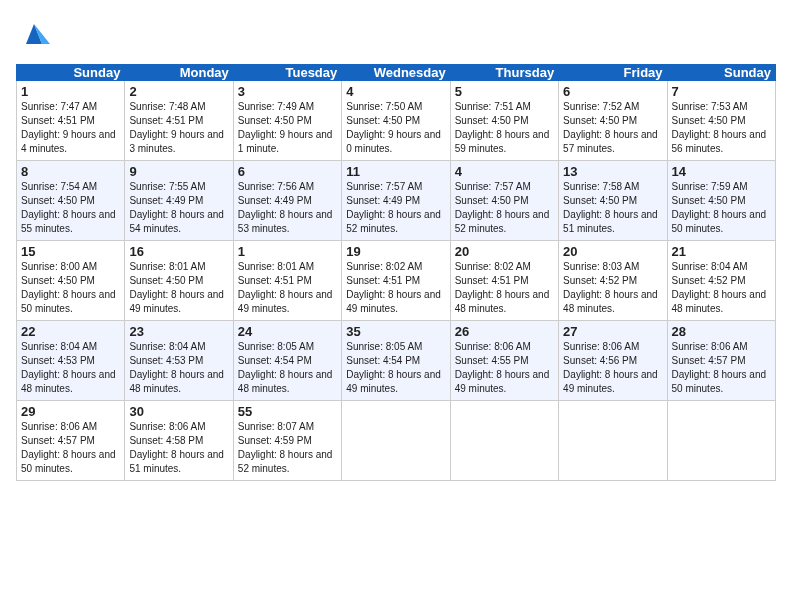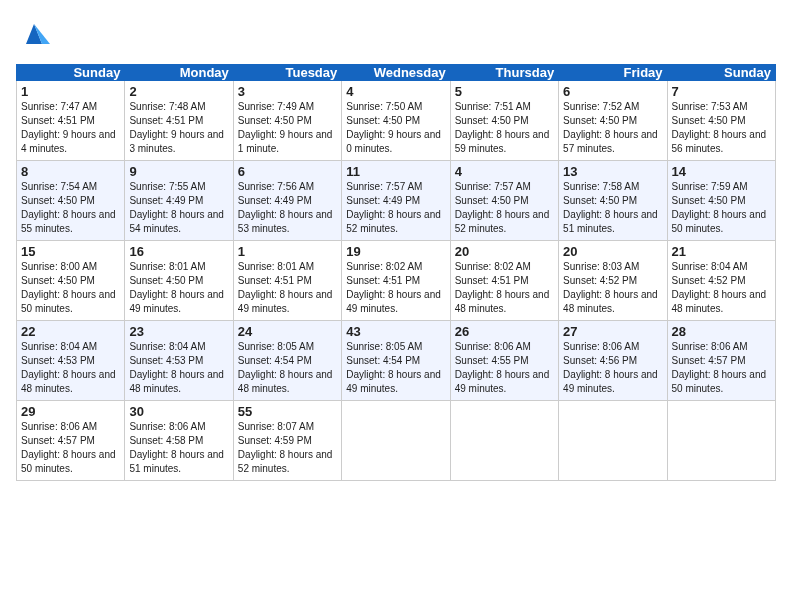--- a/index.html
+++ b/index.html
@@ -162,21 +162,21 @@
           <td><span class="day-num">21</span>
 <span class="day-info">Sunrise: 8:04 AM<br>Sunset: 4:52 PM<br>Daylight: 8 hours and 48 minutes.</span></td>
         </tr>
         <tr>
           <td><span class="day-num">22</span>
 <span class="day-info">Sunrise: 8:04 AM<br>Sunset: 4:53 PM<br>Daylight: 8 hours and 48 minutes.</span></td>
           <td><span class="day-num">23</span>
 <span class="day-info">Sunrise: 8:04 AM<br>Sunset: 4:53 PM<br>Daylight: 8 hours and 48 minutes.</span></td>
           <td><span class="day-num">24</span>
 <span class="day-info">Sunrise: 8:05 AM<br>Sunset: 4:54 PM<br>Daylight: 8 hours and 48 minutes.</span></td>
-          <td><span class="day-num">43</span>
+          <td><span class="day-num">35</span>
 <span class="day-info">Sunrise: 8:05 AM<br>Sunset: 4:54 PM<br>Daylight: 8 hours and 49 minutes.</span></td>
           <td><span class="day-num">26</span>
 <span class="day-info">Sunrise: 8:06 AM<br>Sunset: 4:55 PM<br>Daylight: 8 hours and 49 minutes.</span></td>
           <td><span class="day-num">27</span>
 <span class="day-info">Sunrise: 8:06 AM<br>Sunset: 4:56 PM<br>Daylight: 8 hours and 49 minutes.</span></td>
           <td><span class="day-num">28</span>
 <span class="day-info">Sunrise: 8:06 AM<br>Sunset: 4:57 PM<br>Daylight: 8 hours and 50 minutes.</span></td>
         </tr>
         <tr>
           <td><span class="day-num">29</span>

